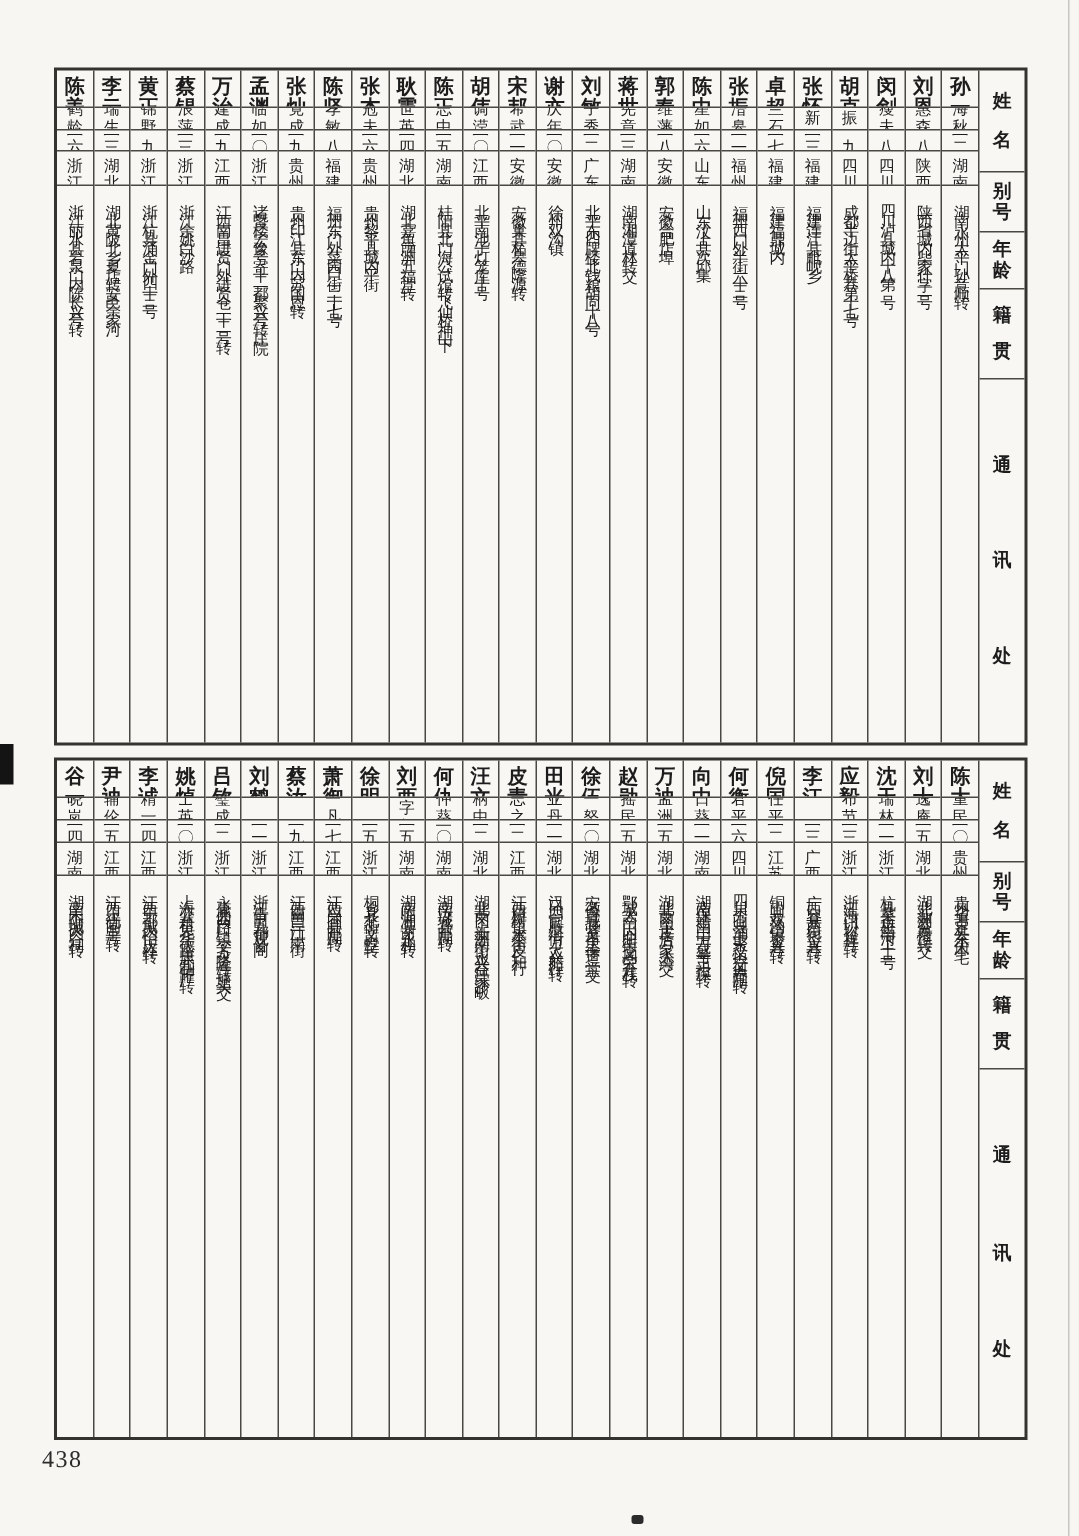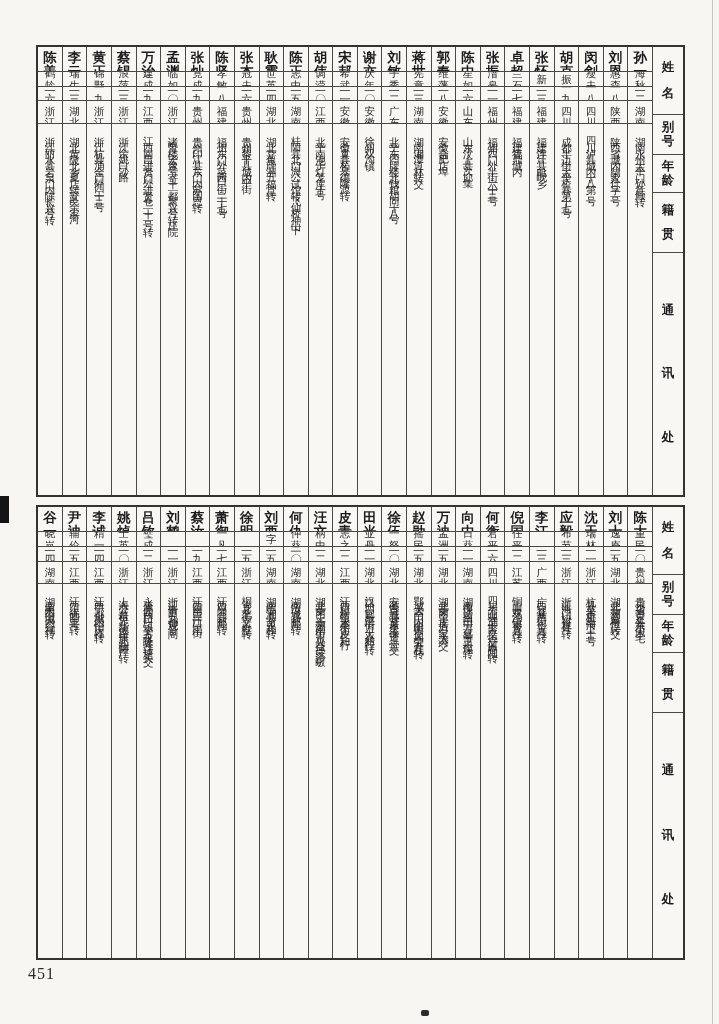--- a/index.html
+++ b/index.html
@@ -1605,17 +1605,17 @@
           <div class="stack">
             <span>湖</span>
             <span>南</span>
           </div>
         </div>
         <div class="cell address">
           <div class="vtext">湖南耒阳城内谷祠转</div>
         </div>
       </div>
     </div>
-  <div class="page-number">451</div>
+  <div class="page-number">438</div>
   <div class="artifact-left"></div>
   <div class="artifact-dot"></div>
   <div class="edge-line"></div>
 </div>
 
 </body></html>

